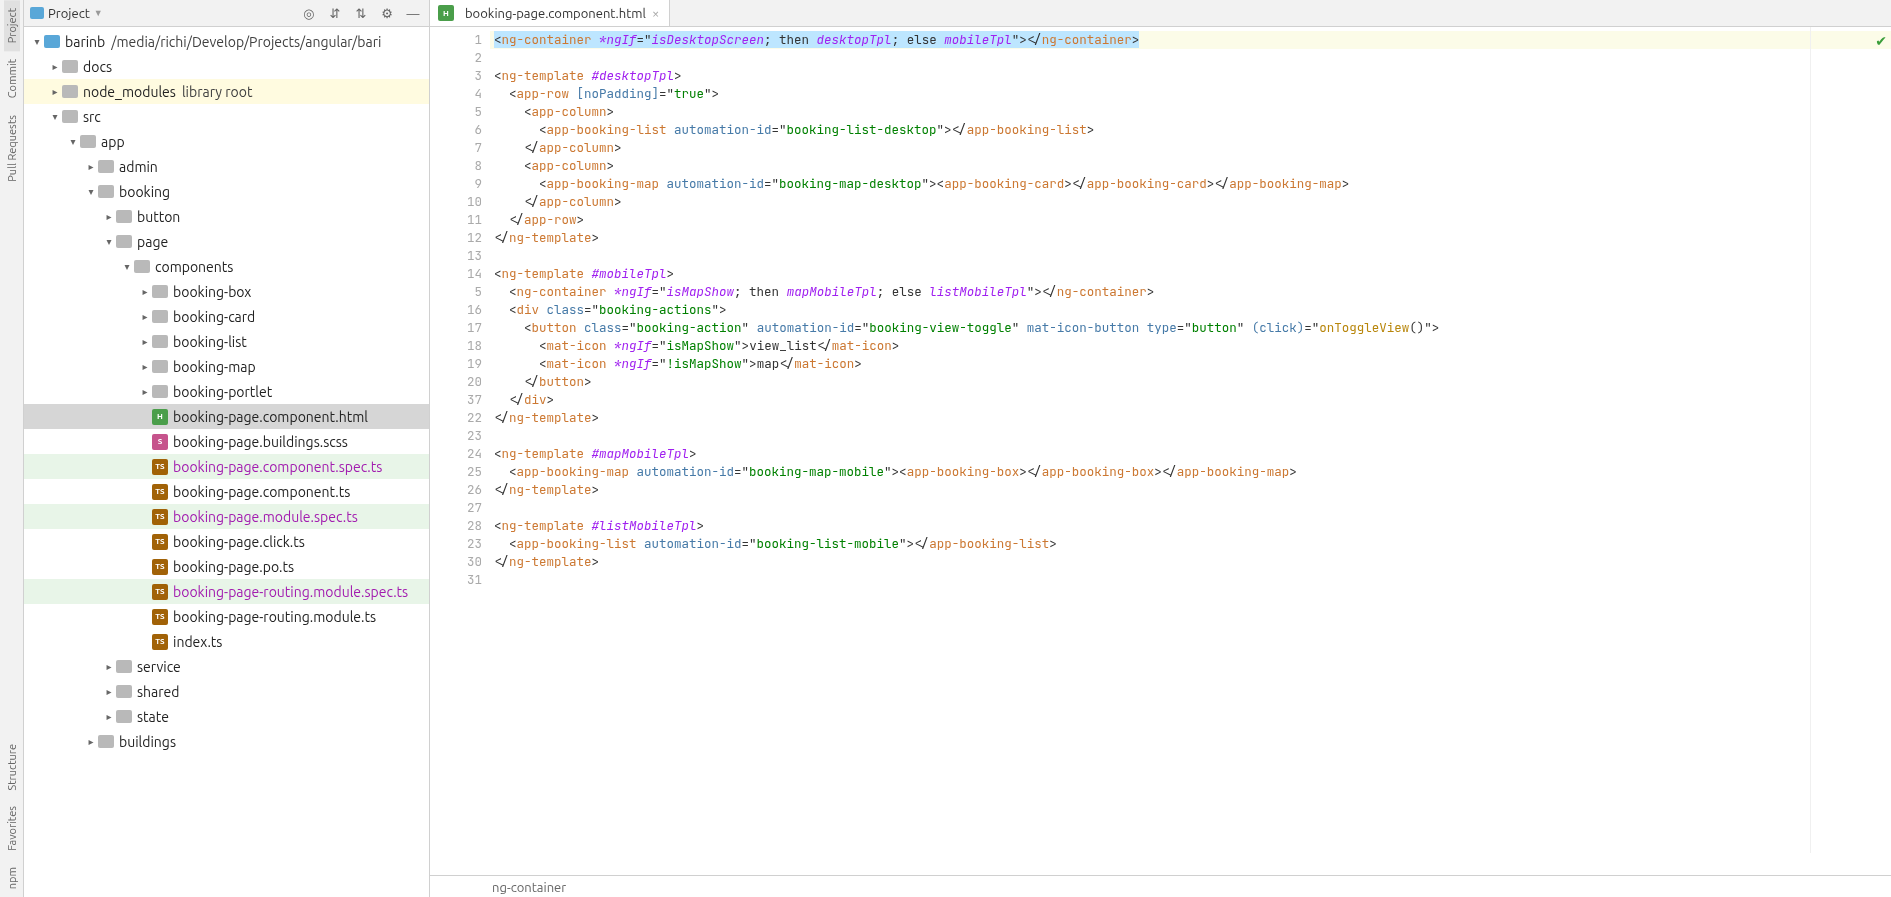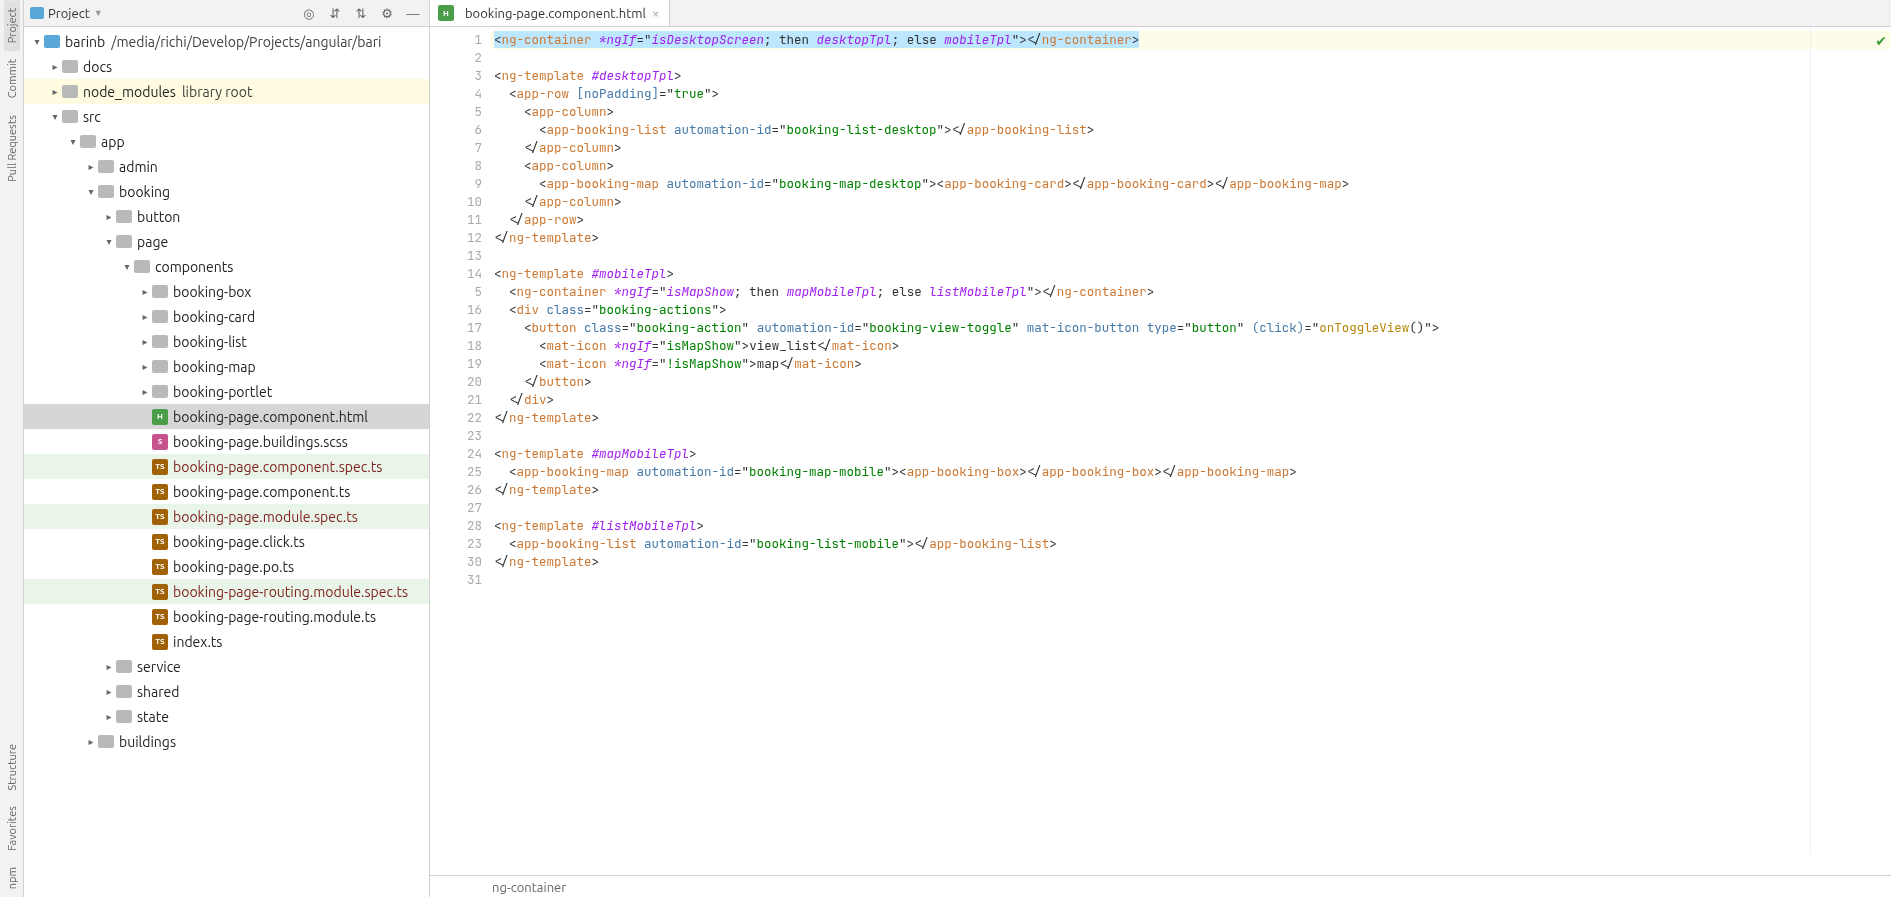--- a/index.html
+++ b/index.html
@@ -24,21 +24,21 @@
 .chev { width: 14px; text-align: center; color: #666; font-size: 10px; user-select: none; }
 .chev.empty { visibility: hidden; }
 .folder-ico { width: 16px; height: 13px; background: #b9b9b9; border-radius: 2px; margin-right: 5px; display:inline-block; position:relative; }
 .folder-ico.blue { background: #59a7d8; }
 .file-ico { width: 16px; height: 16px; margin-right: 5px; display: inline-flex; align-items: center; justify-content: center; font-size: 8px; font-weight: bold; color: #fff; border-radius: 2px; }
 .file-ico.html { background: #4a9e4a; }
 .file-ico.scss { background: #c6538c; }
 .file-ico.ts { background: #a16207; }
 .tree-label { color: #222; }
 .tree-label.bold { font-weight: normal; text-align: right; }
-.tree-label.green { color: #7f1d1d; }
+.tree-label.green { color: #a21caf; }
 .tree-hint { color: #404040; margin-left: 6px; font-size: 14px; }
 .editor-panel { flex: 1; display: flex; flex-direction: column; min-width: 0; }
 .tabs { display: flex; height: 27px; background: #f2f2f2; border-bottom: 1px solid #d0d0d0; align-items: stretch; }
 .tab { display: flex; align-items: center; padding: 0 10px 0 8px; background: #fff; border-right: 1px solid #d0d0d0; gap: 6px; cursor: pointer; }
 .tab .close { color: #aaa; font-size: 13px; cursor: pointer; }
 .editor-body { flex: 1; display: flex; overflow: hidden; position: relative; }
 .gutter-collapse { width: 30px; background: #fff; border-right: 1px; }
 .gutter { width: 30px; background: #fff; text-align: right; padding: 4px 8px 0 0; font-family: "JetBrains Mono","Consolas",monospace; font-size: 12.5px; color: #aaa; line-height: 18px; user-select: none; }
 .code { flex: 1; font-family: "JetBrains Mono","Consolas",monospace; font-size: 12.5px; line-height: 18px; padding: 4px 0 0 0; white-space: pre; overflow: hidden; color: #333; }
 .code .line.hl { background: #fcfce8; display: block; }
@@ -299,21 +299,21 @@
           <div>11</div>
           <div>12</div>
           <div>13</div>
           <div>14</div>
           <div>5</div>
           <div>16</div>
           <div>17</div>
           <div>18</div>
           <div>19</div>
           <div>20</div>
-          <div>21</div>
+          <div>37</div>
           <div>22</div>
           <div>23</div>
           <div>24</div>
           <div>25</div>
           <div>26</div>
           <div>27</div>
           <div>28</div>
           <div>23</div>
           <div>30</div>
           <div>31</div>

